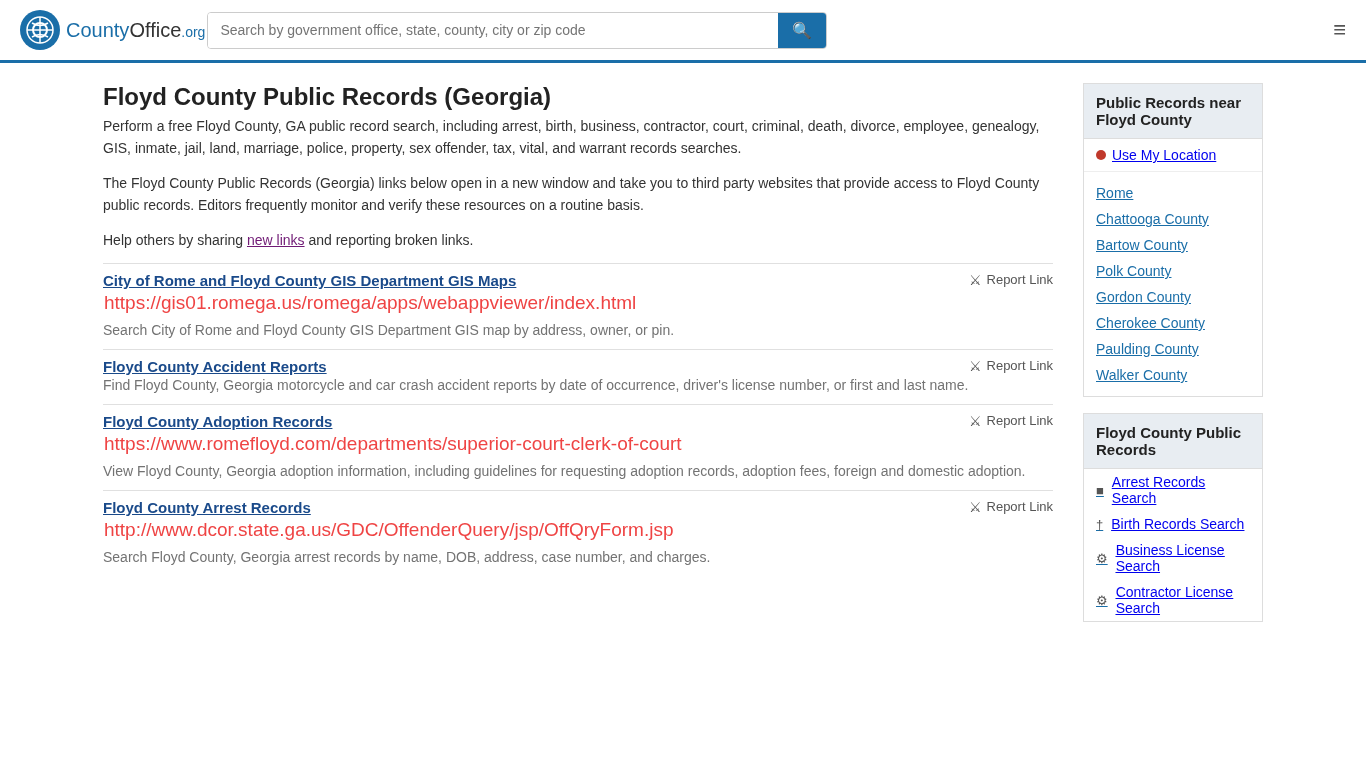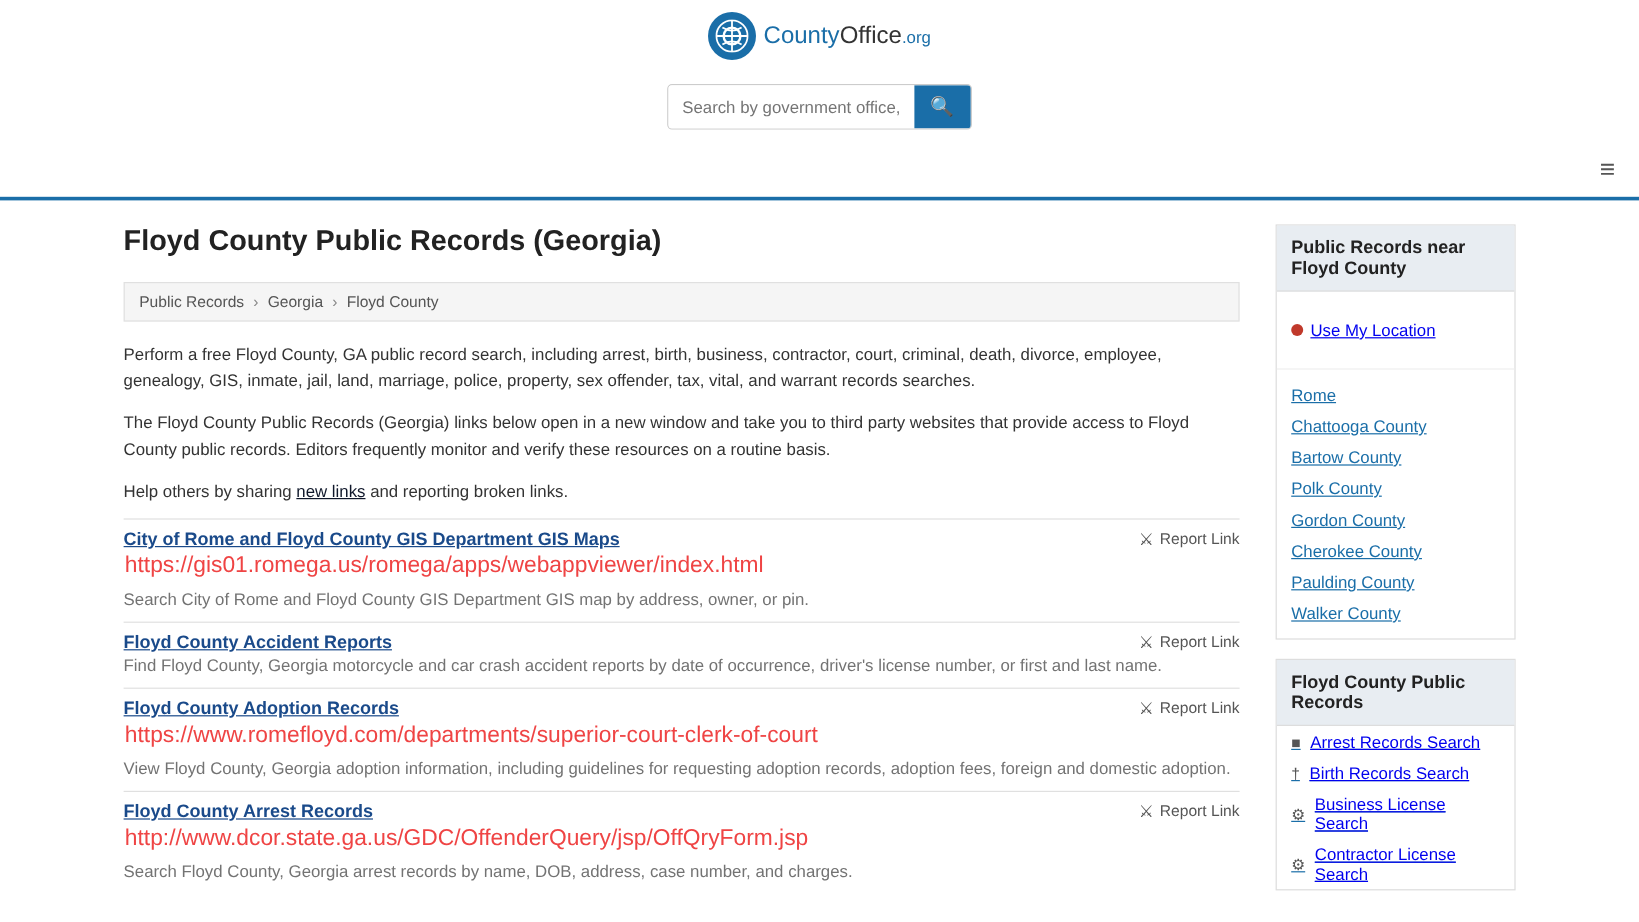--- a/index.html
+++ b/index.html
@@ -5,22 +5,21 @@
     * { margin: 0; padding: 0; box-sizing: border-box; }
     body { font-family: Arial, sans-serif; font-size: 14px; color: #333; background: #fff; }
 
     
     .header {
       background: #fff;
       border-bottom: 3px solid #1a6ea8;
       padding: 10px 20px;
       display: flex;
       align-items: center;
-      gap: 20px;
-      flex-direction: column;
+      gap: 2px;
     }
     .logo-area {
       display: flex;
       align-items: center;
       gap: 6px;
       text-decoration: none;
     }
     .logo-circle {
       width: 40px;
       height: 40px;
@@ -83,21 +82,21 @@
 
     
     .content {
       flex: 1;
     }
 
     .page-title {
       font-size: 24px;
       font-weight: bold;
       color: #222;
-      margin-bottom: 20px;
+      margin-bottom: 4px;
     }
 
     .breadcrumb {
       background: #f5f5f5;
       border: 1px solid #e0e0e0;
       padding: 8px 12px;
       margin-bottom: 16px;
       font-size: 13px;
       color: #555;
     }
@@ -105,21 +104,21 @@
     .breadcrumb span { color: #888; margin: 0 4px; }
 
     .description {
       font-size: 14px;
       line-height: 1.6;
       color: #333;
       margin-bottom: 12px;
     }
 
     .description a {
-      color: #0f172a;
+      color: #701a75;
       text-decoration: underline;
     }
 
     
     .record-item {
       border-top: 1px solid #e0e0e0;
       padding: 8px 0;
     }
     .record-header {
       display: flex;
@@ -151,21 +150,21 @@
       margin: 3px 0 6px 1px;
     }
     .record-desc {
       font-size: 14px;
       color: #737373;
       line-height: 1.5;
     }
 
     
     .sidebar {
-      width: 200px;
+      width: 180px;
       flex-shrink: 0;
     }
 
     .sidebar-section-title {
       background: #e8edf2;
       padding: 10px 12px;
       font-size: 15px;
       font-weight: bold;
       color: #222;
       margin-bottom: 0;
@@ -190,21 +189,21 @@
       text-decoration: underline;
       font-size: 14px;
       padding: 5px 0;
       cursor: pointer;
     }
 
     .use-location {
       display: flex;
       align-items: center;
       gap: 6px;
-      padding: 24px 12px;
+      padding: 8px 12px;
       border-bottom: 1px solid #eee;
     }
     .location-dot {
       width: 10px;
       height: 10px;
       background: #c0392b;
       border-radius: 50%;
       flex-shrink: 0;
     }
 
@@ -250,27 +249,20 @@
 
   <div class="menu-icon">≡</div>
 </header>
 
 <div class="main-container">
 
   <div class="content">
 
     <h1 class="page-title">Floyd County Public Records (Georgia)</h1>
 
-    <div class="breadcrumb">
-      <a href="#">Public Records</a>
-      <span>›</span>
-      <a href="#">Georgia</a>
-      <span>›</span>
-      <a href="#">Floyd County</a>
-    </div>
 
     <p class="description">Perform a free Floyd County, GA public record search, including arrest, birth, business, contractor, court, criminal, death, divorce, employee, genealogy, GIS, inmate, jail, land, marriage, police, property, sex offender, tax, vital, and warrant records searches.</p>
     <p class="description">The Floyd County Public Records (Georgia) links below open in a new window and take you to third party websites that provide access to Floyd County public records. Editors frequently monitor and verify these resources on a routine basis.</p>
     <p class="description">
       <span>Help others by sharing </span><a href="#">new links</a><span> and reporting broken links.</span>
     </p>
 
     <div id="records-container">
         <div class="record-item">
       <div class="record-header">

